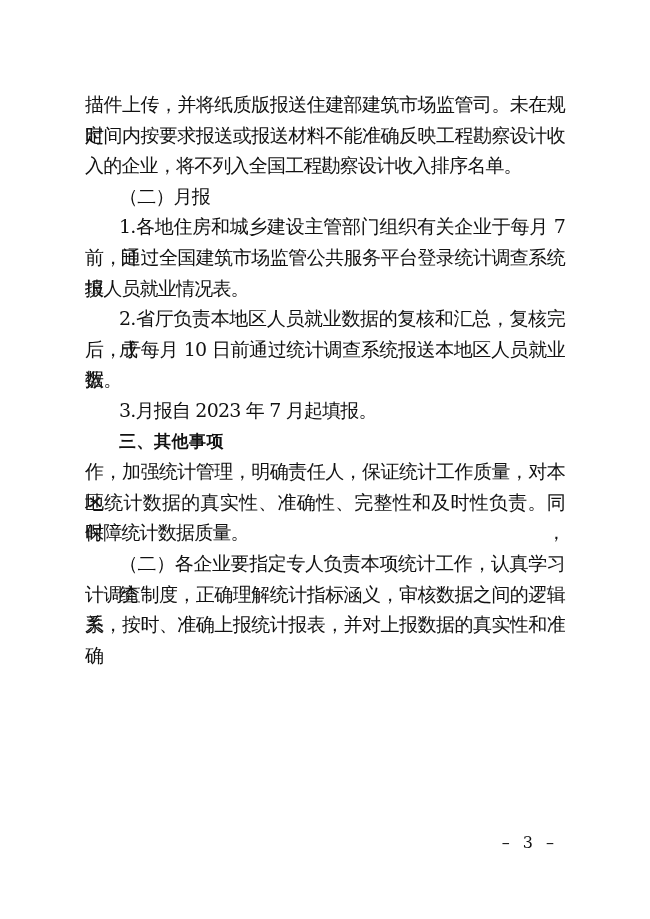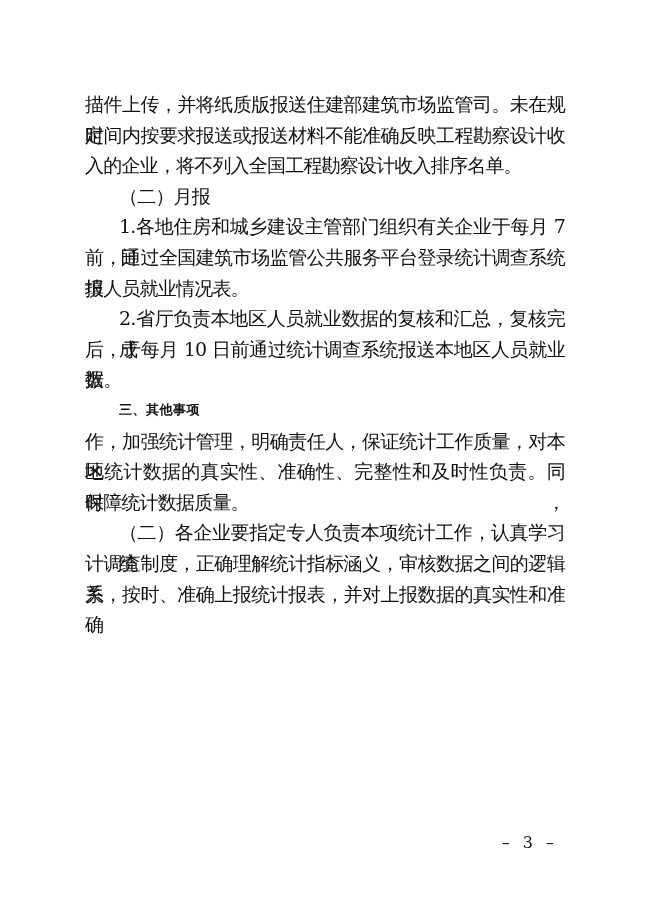--- a/index.html
+++ b/index.html
@@ -35,21 +35,21 @@
     text-align: justify;
     text-align-last: justify;
     text-justify: inter-character;
   }
   .line.indent {
     padding-left: 34px;
   }
   .line.heading {
     font-family: "DejaVu Sans", sans-serif;
     font-weight: 700;
-    font-size: 13px;
+    font-size: 17px;
     letter-spacing: 0.5px;
   }
   .page-number {
     position: absolute;
     top: 833px;
     right: 92px;
     font-size: 16px;
     letter-spacing: 4px;
     color: #111111;
     font-family: "DejaVu Serif", serif;
@@ -63,20 +63,21 @@
     <div class="line full">描件上传，并将纸质版报送住建部建筑市场监管司。未在规定</div>
     <div class="line full">时间内按要求报送或报送材料不能准确反映工程勘察设计收</div>
     <div class="line">入的企业，将不列入全国工程勘察设计收入排序名单。</div>
     <div class="line indent">（二）月报</div>
     <div class="line indent full">1.各地住房和城乡建设主管部门组织有关企业于每月 7 日</div>
     <div class="line full">前，通过全国建筑市场监管公共服务平台登录统计调查系统填</div>
     <div class="line">报人员就业情况表。</div>
     <div class="line indent full">2.省厅负责本地区人员就业数据的复核和汇总，复核完成</div>
     <div class="line full">后，于每月 10 日前通过统计调查系统报送本地区人员就业数</div>
     <div class="line">据。</div>
+    <div class="line indent">3.月报自 2023 年 7 月起填报。</div>
     <div class="line indent heading">三、其他事项</div>
     <div class="line full">作，加强统计管理，明确责任人，保证统计工作质量，对本地</div>
     <div class="line full">区统计数据的真实性、准确性、完整性和及时性负责。同时，</div>
     <div class="line">保障统计数据质量。</div>
     <div class="line indent full">（二）各企业要指定专人负责本项统计工作，认真学习统</div>
     <div class="line full">计调查制度，正确理解统计指标涵义，审核数据之间的逻辑关</div>
     <div class="line full">系，按时、准确上报统计报表，并对上报数据的真实性和准确</div>
   </div>
   <div class="page-number">– 3 –</div>
 </div>

